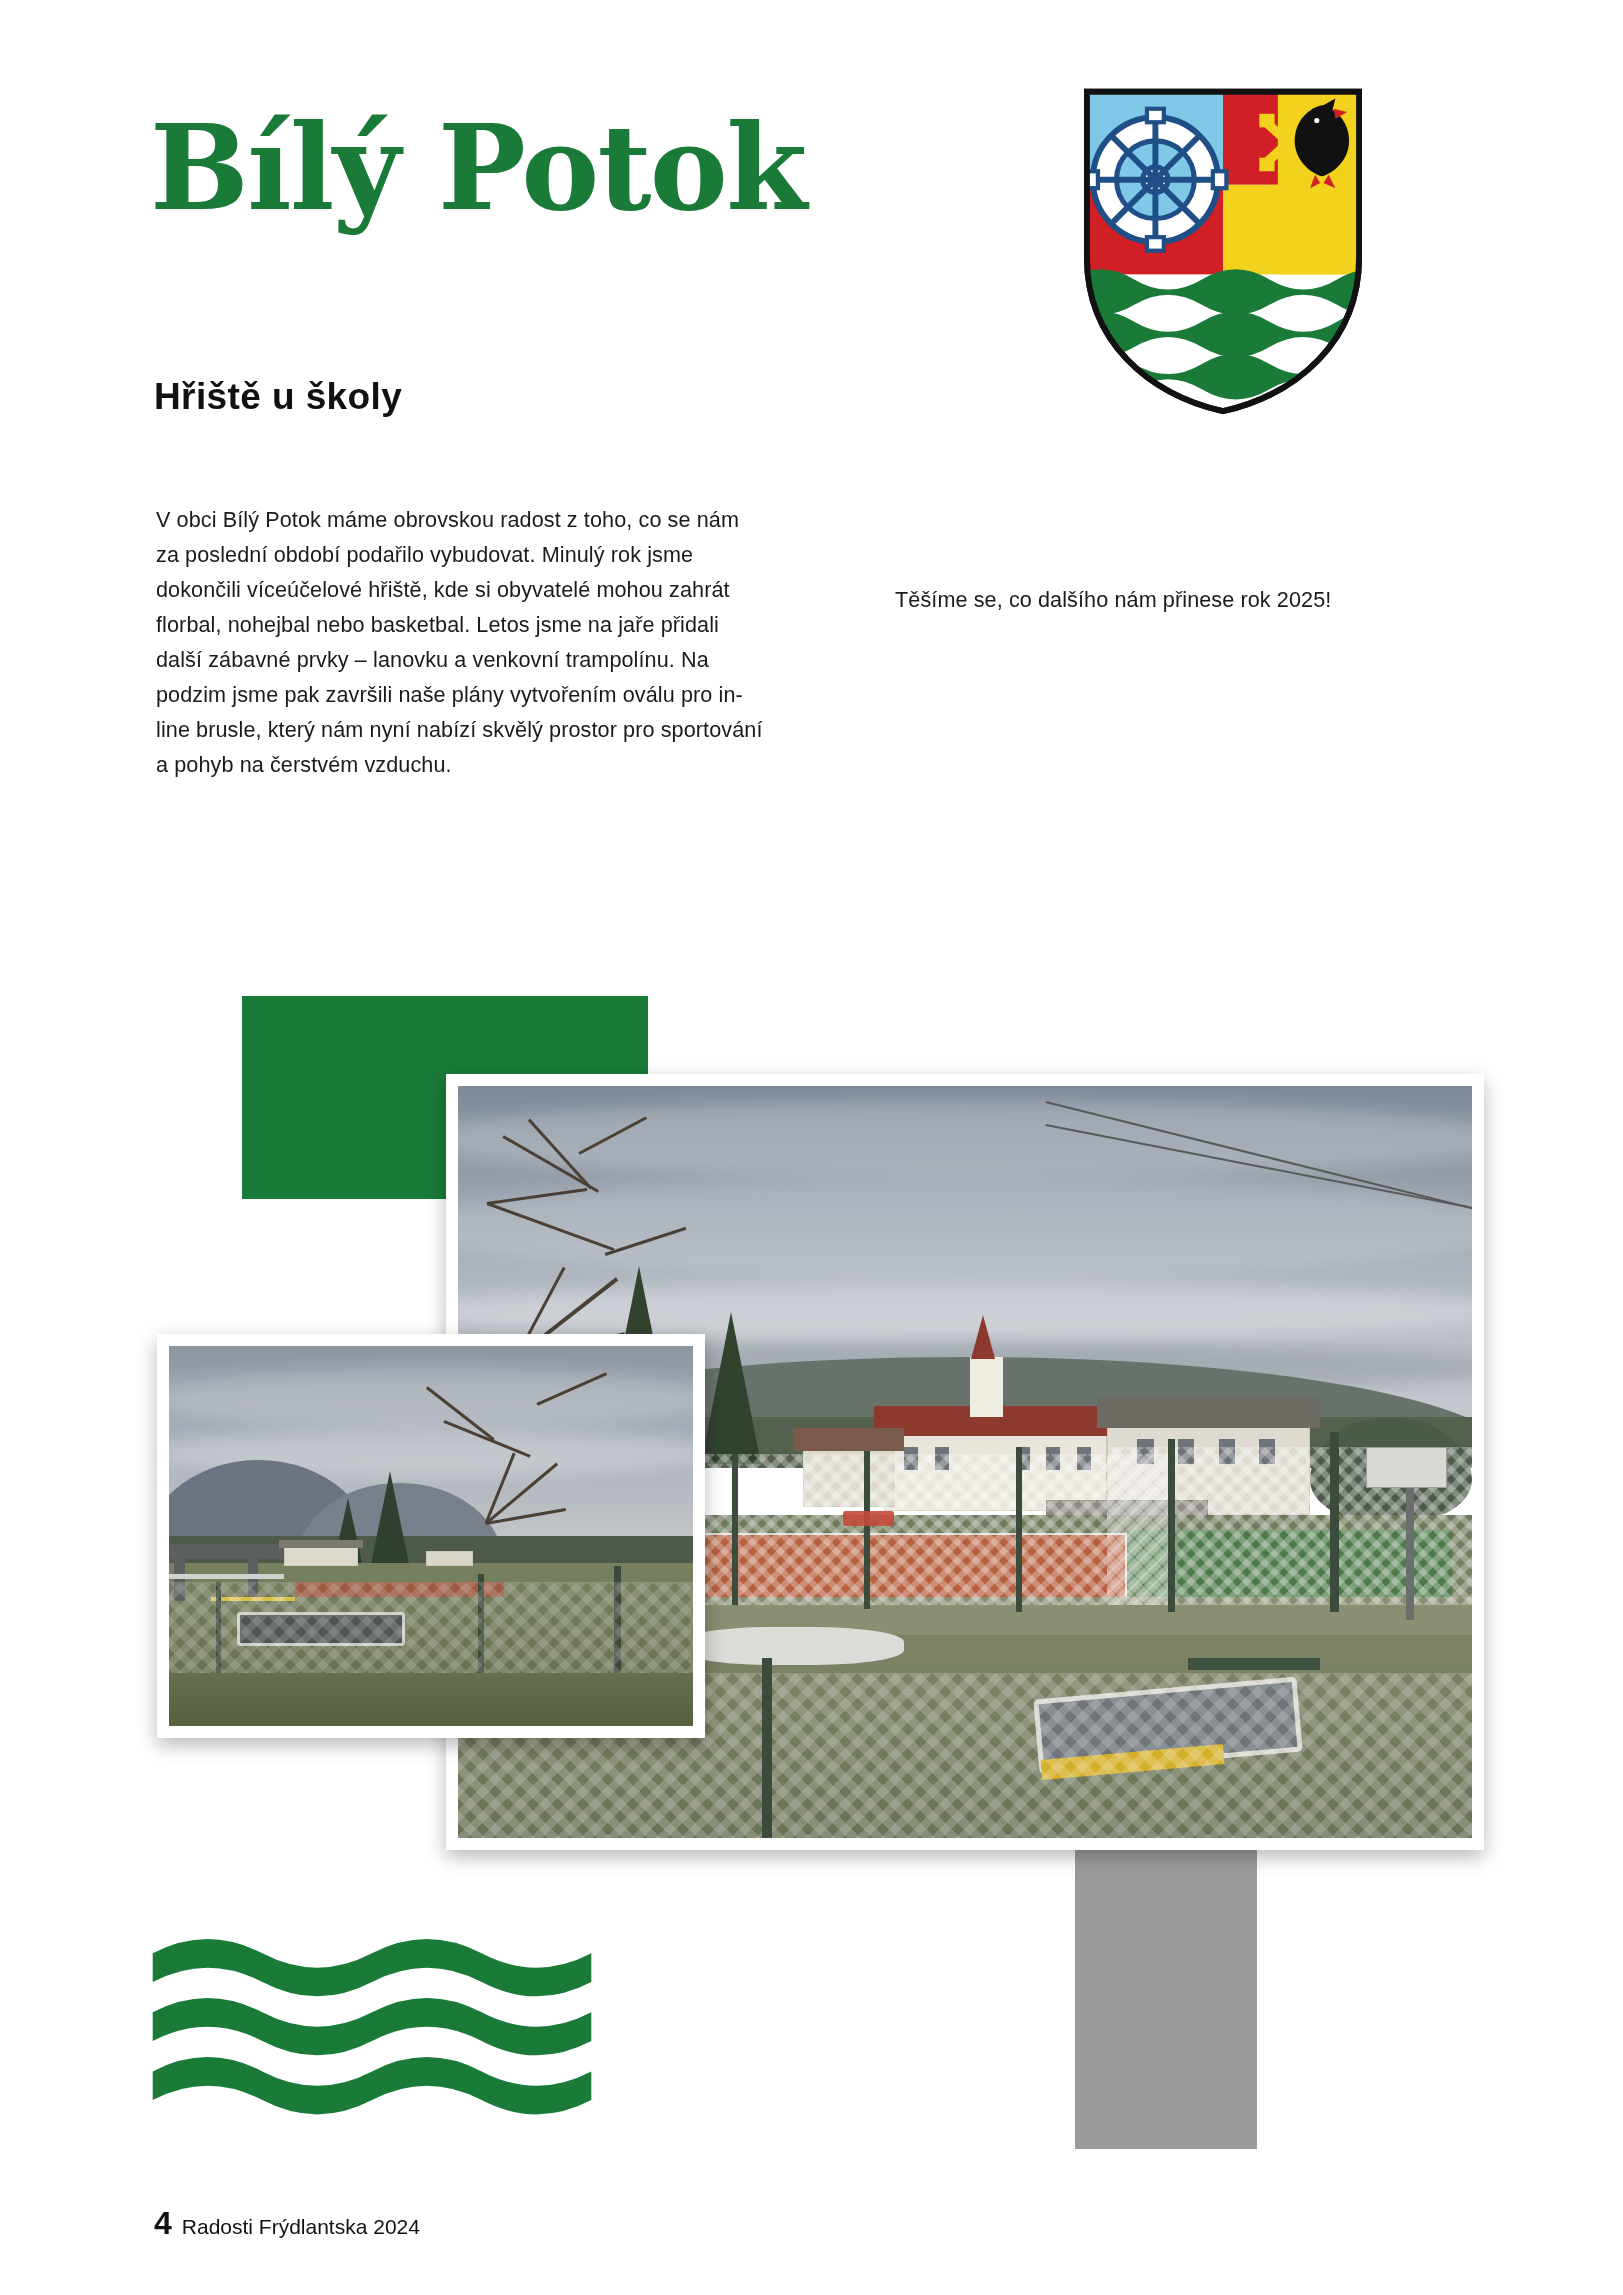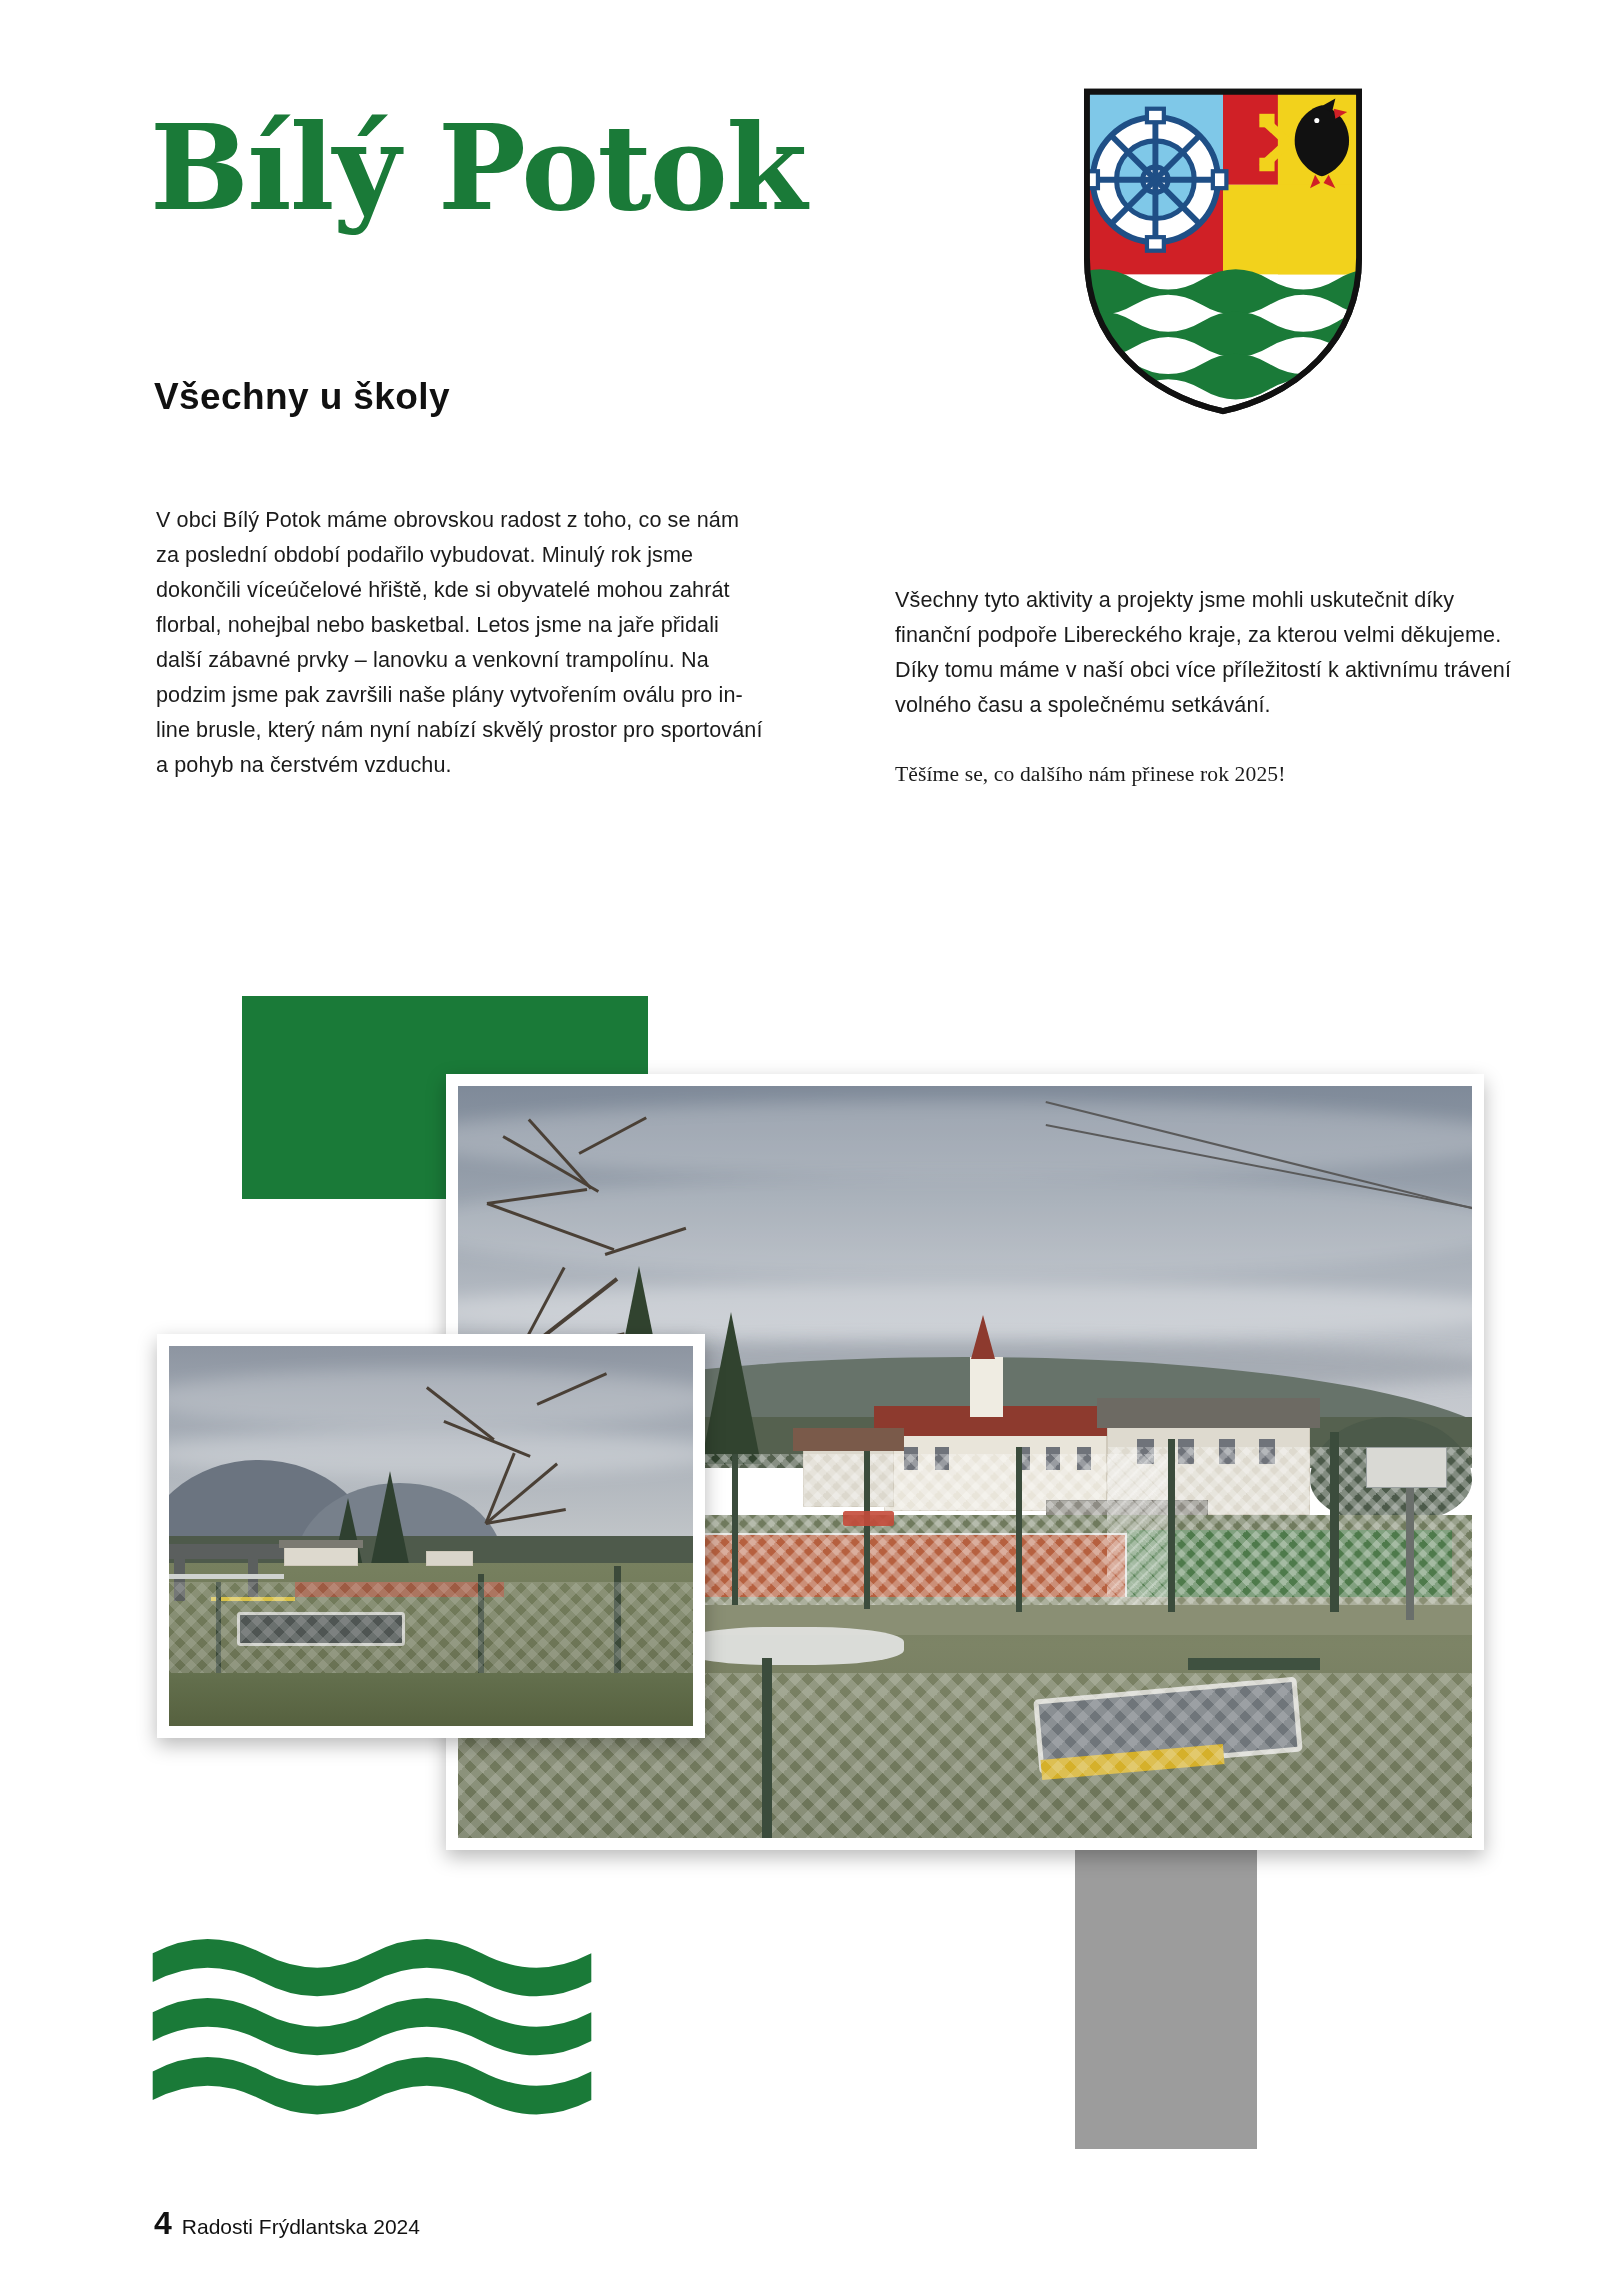--- a/index.html
+++ b/index.html
@@ -353,28 +353,27 @@
         <g fill="#1a7a38">
           <path d="M-10 236 q40 -24 80 0 t80 0 t80 0 t80 0 t80 0 v30 q-40 24 -80 0 t-80 0 t-80 0 t-80 0 t-80 0 Z"></path>
           <path d="M-10 286 q40 -24 80 0 t80 0 t80 0 t80 0 t80 0 v30 q-40 24 -80 0 t-80 0 t-80 0 t-80 0 t-80 0 Z"></path>
           <path d="M-10 336 q40 -24 80 0 t80 0 t80 0 t80 0 t80 0 v30 q-40 24 -80 0 t-80 0 t-80 0 t-80 0 t-80 0 Z"></path>
         </g>
       </g>
       <path d="M14 14 H336 V210 C336 310 262 372 175 392 C88 372 14 310 14 210 Z" fill="none" stroke="#111111" stroke-width="7"></path>
     </svg>
   </div>
 
-  <div class="subtitle">Všechny u školy</div>
+  <div class="subtitle">Hřiště u školy</div>
 
   <div class="col col-left">
     <p>V obci Bílý Potok máme obrovskou radost z toho, co se nám za poslední období podařilo vybudovat. Minulý rok jsme dokončili víceúčelové hřiště, kde si obyvatelé mohou zahrát florbal, nohejbal nebo basketbal. Letos jsme na jaře přidali další zábavné prvky – lanovku a venkovní trampolínu. Na podzim jsme pak završili naše plány vytvořením oválu pro in-line brusle, který nám nyní nabízí skvělý prostor pro sportování a pohyb na čerstvém vzduchu.</p>
   </div>
 
   <div class="col col-right">
-    <p>Všechny tyto aktivity a projekty jsme mohli uskutečnit díky finanční podpoře Libereckého kraje, za kterou velmi děkujeme. Díky tomu máme v naší obci více příležitostí k aktivnímu trávení volného času a společnému setkávání.</p>
     <p>Těšíme se, co dalšího nám přinese rok 2025!</p>
   </div>
 
   <div class="green-block"></div>
 
   <div class="grey-block"></div>
 
   <div class="photo photo-main">
     <div class="inner">
 

